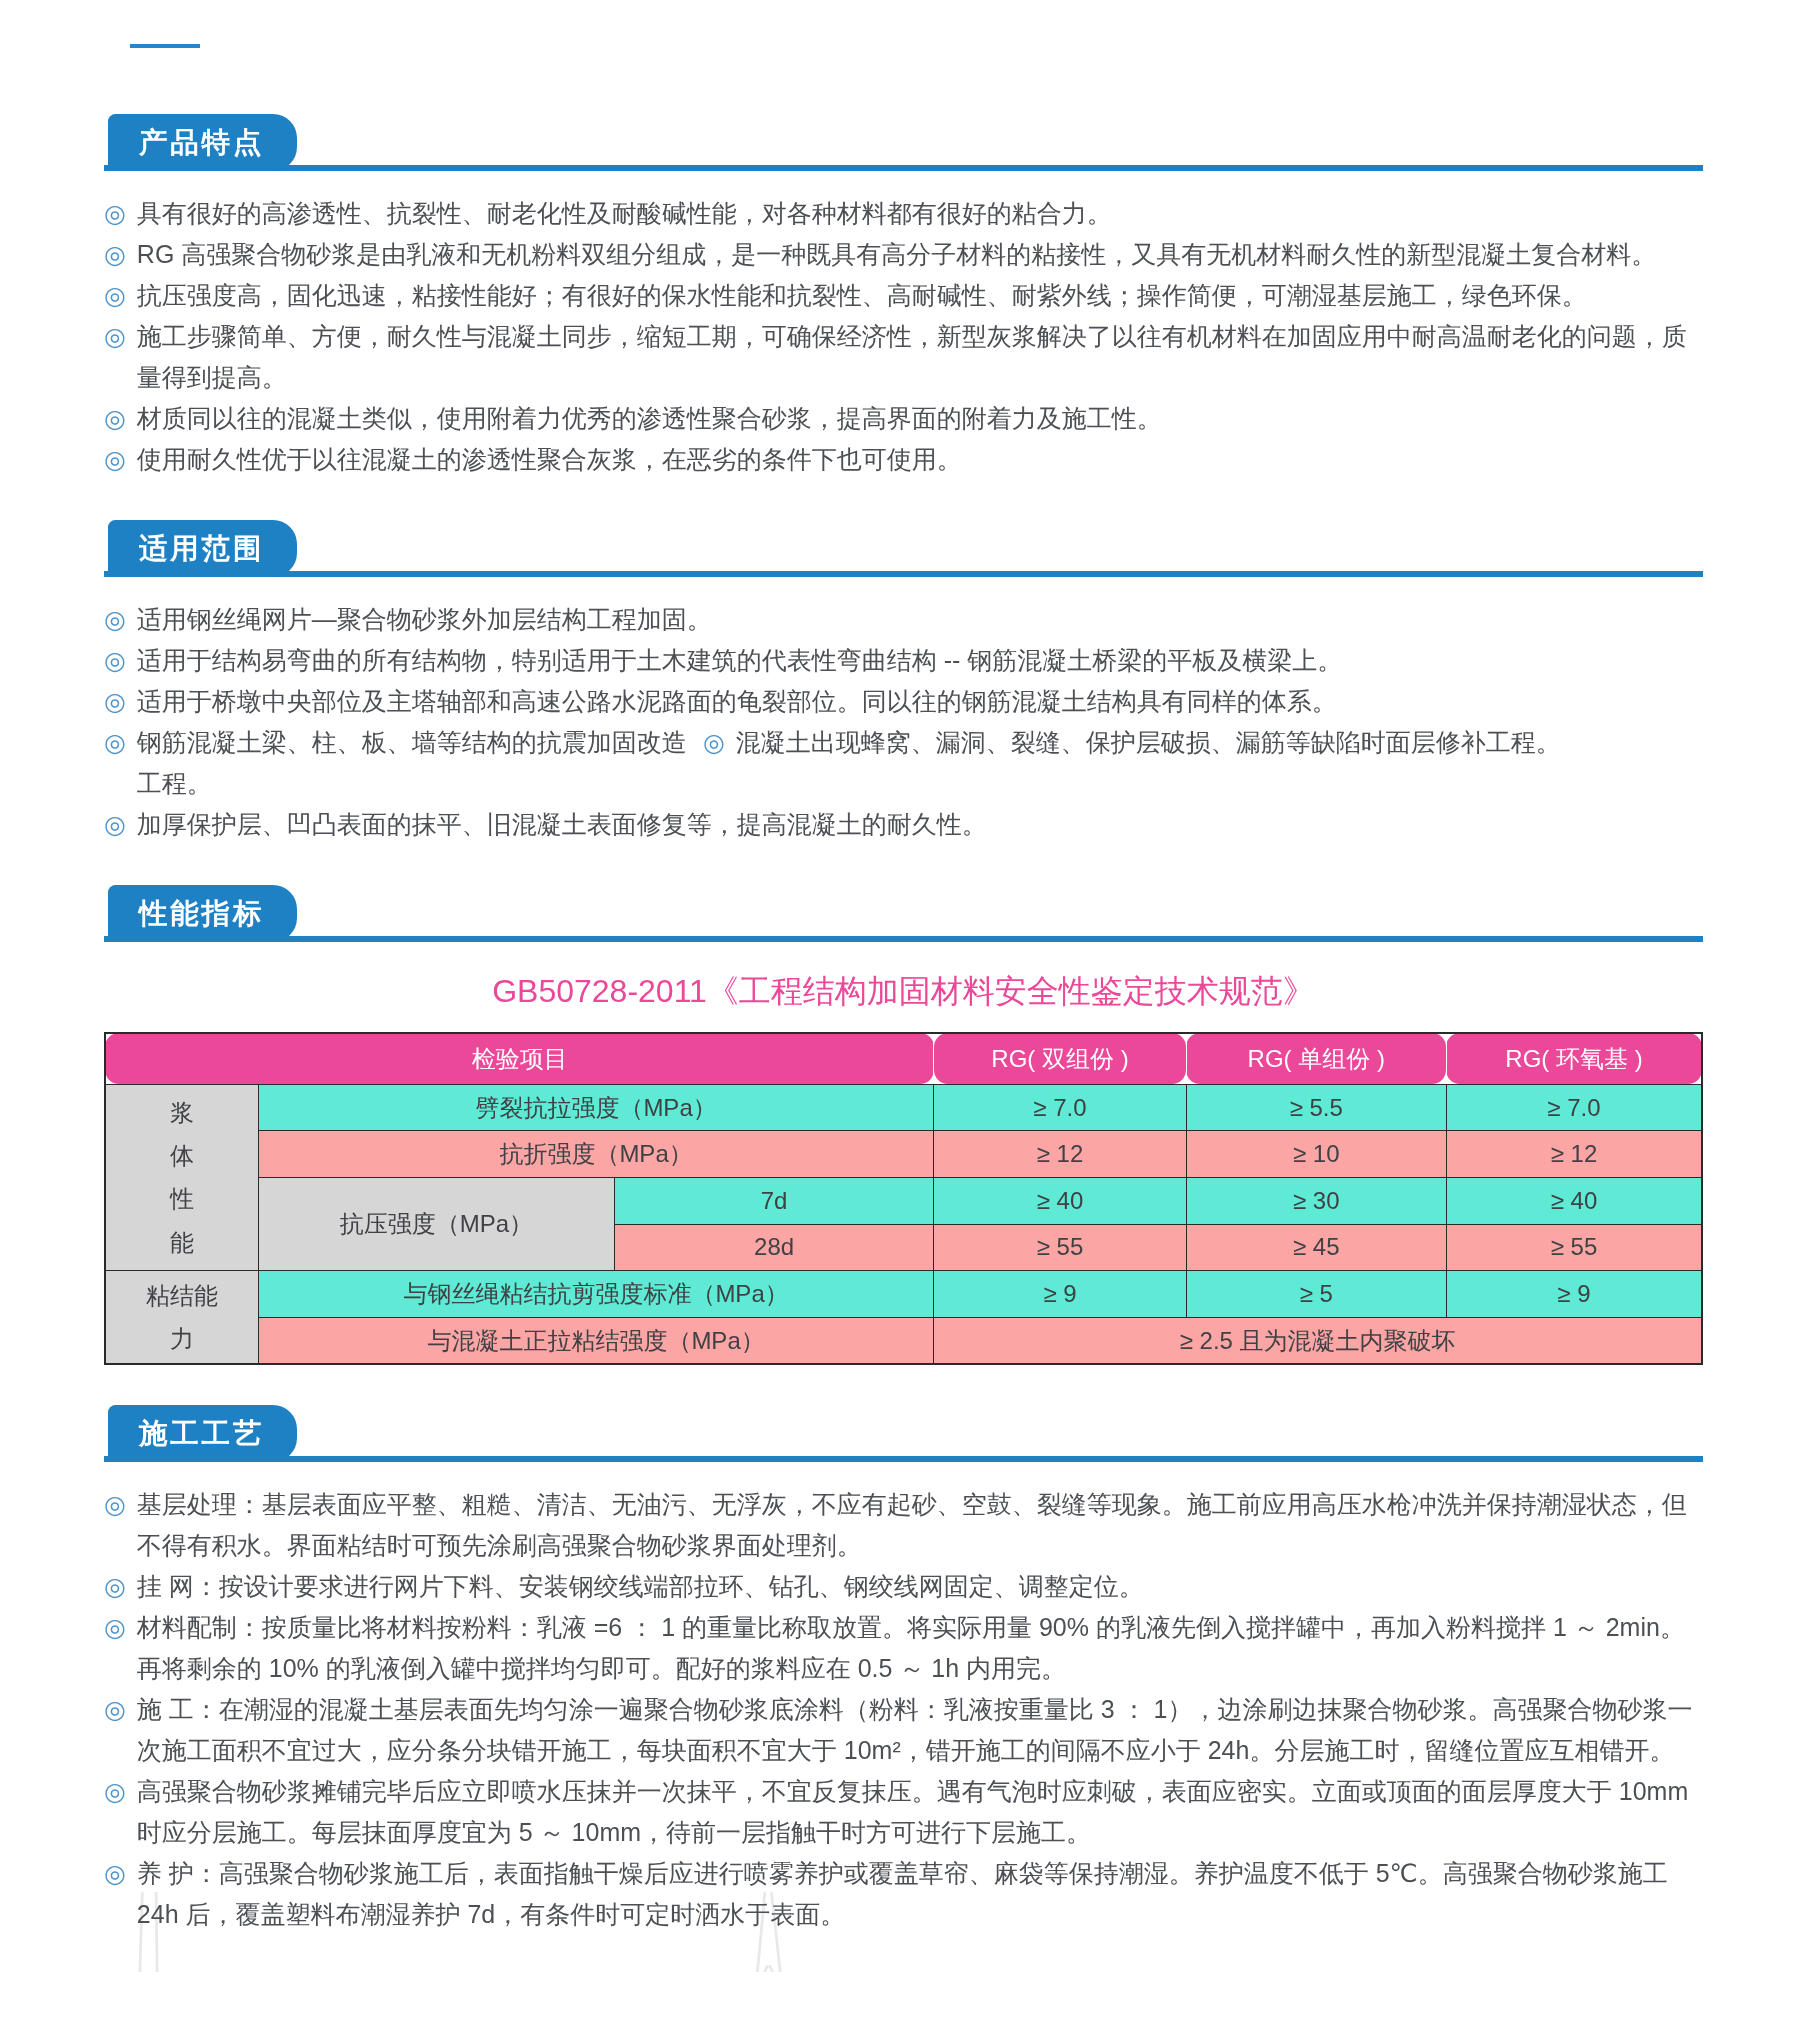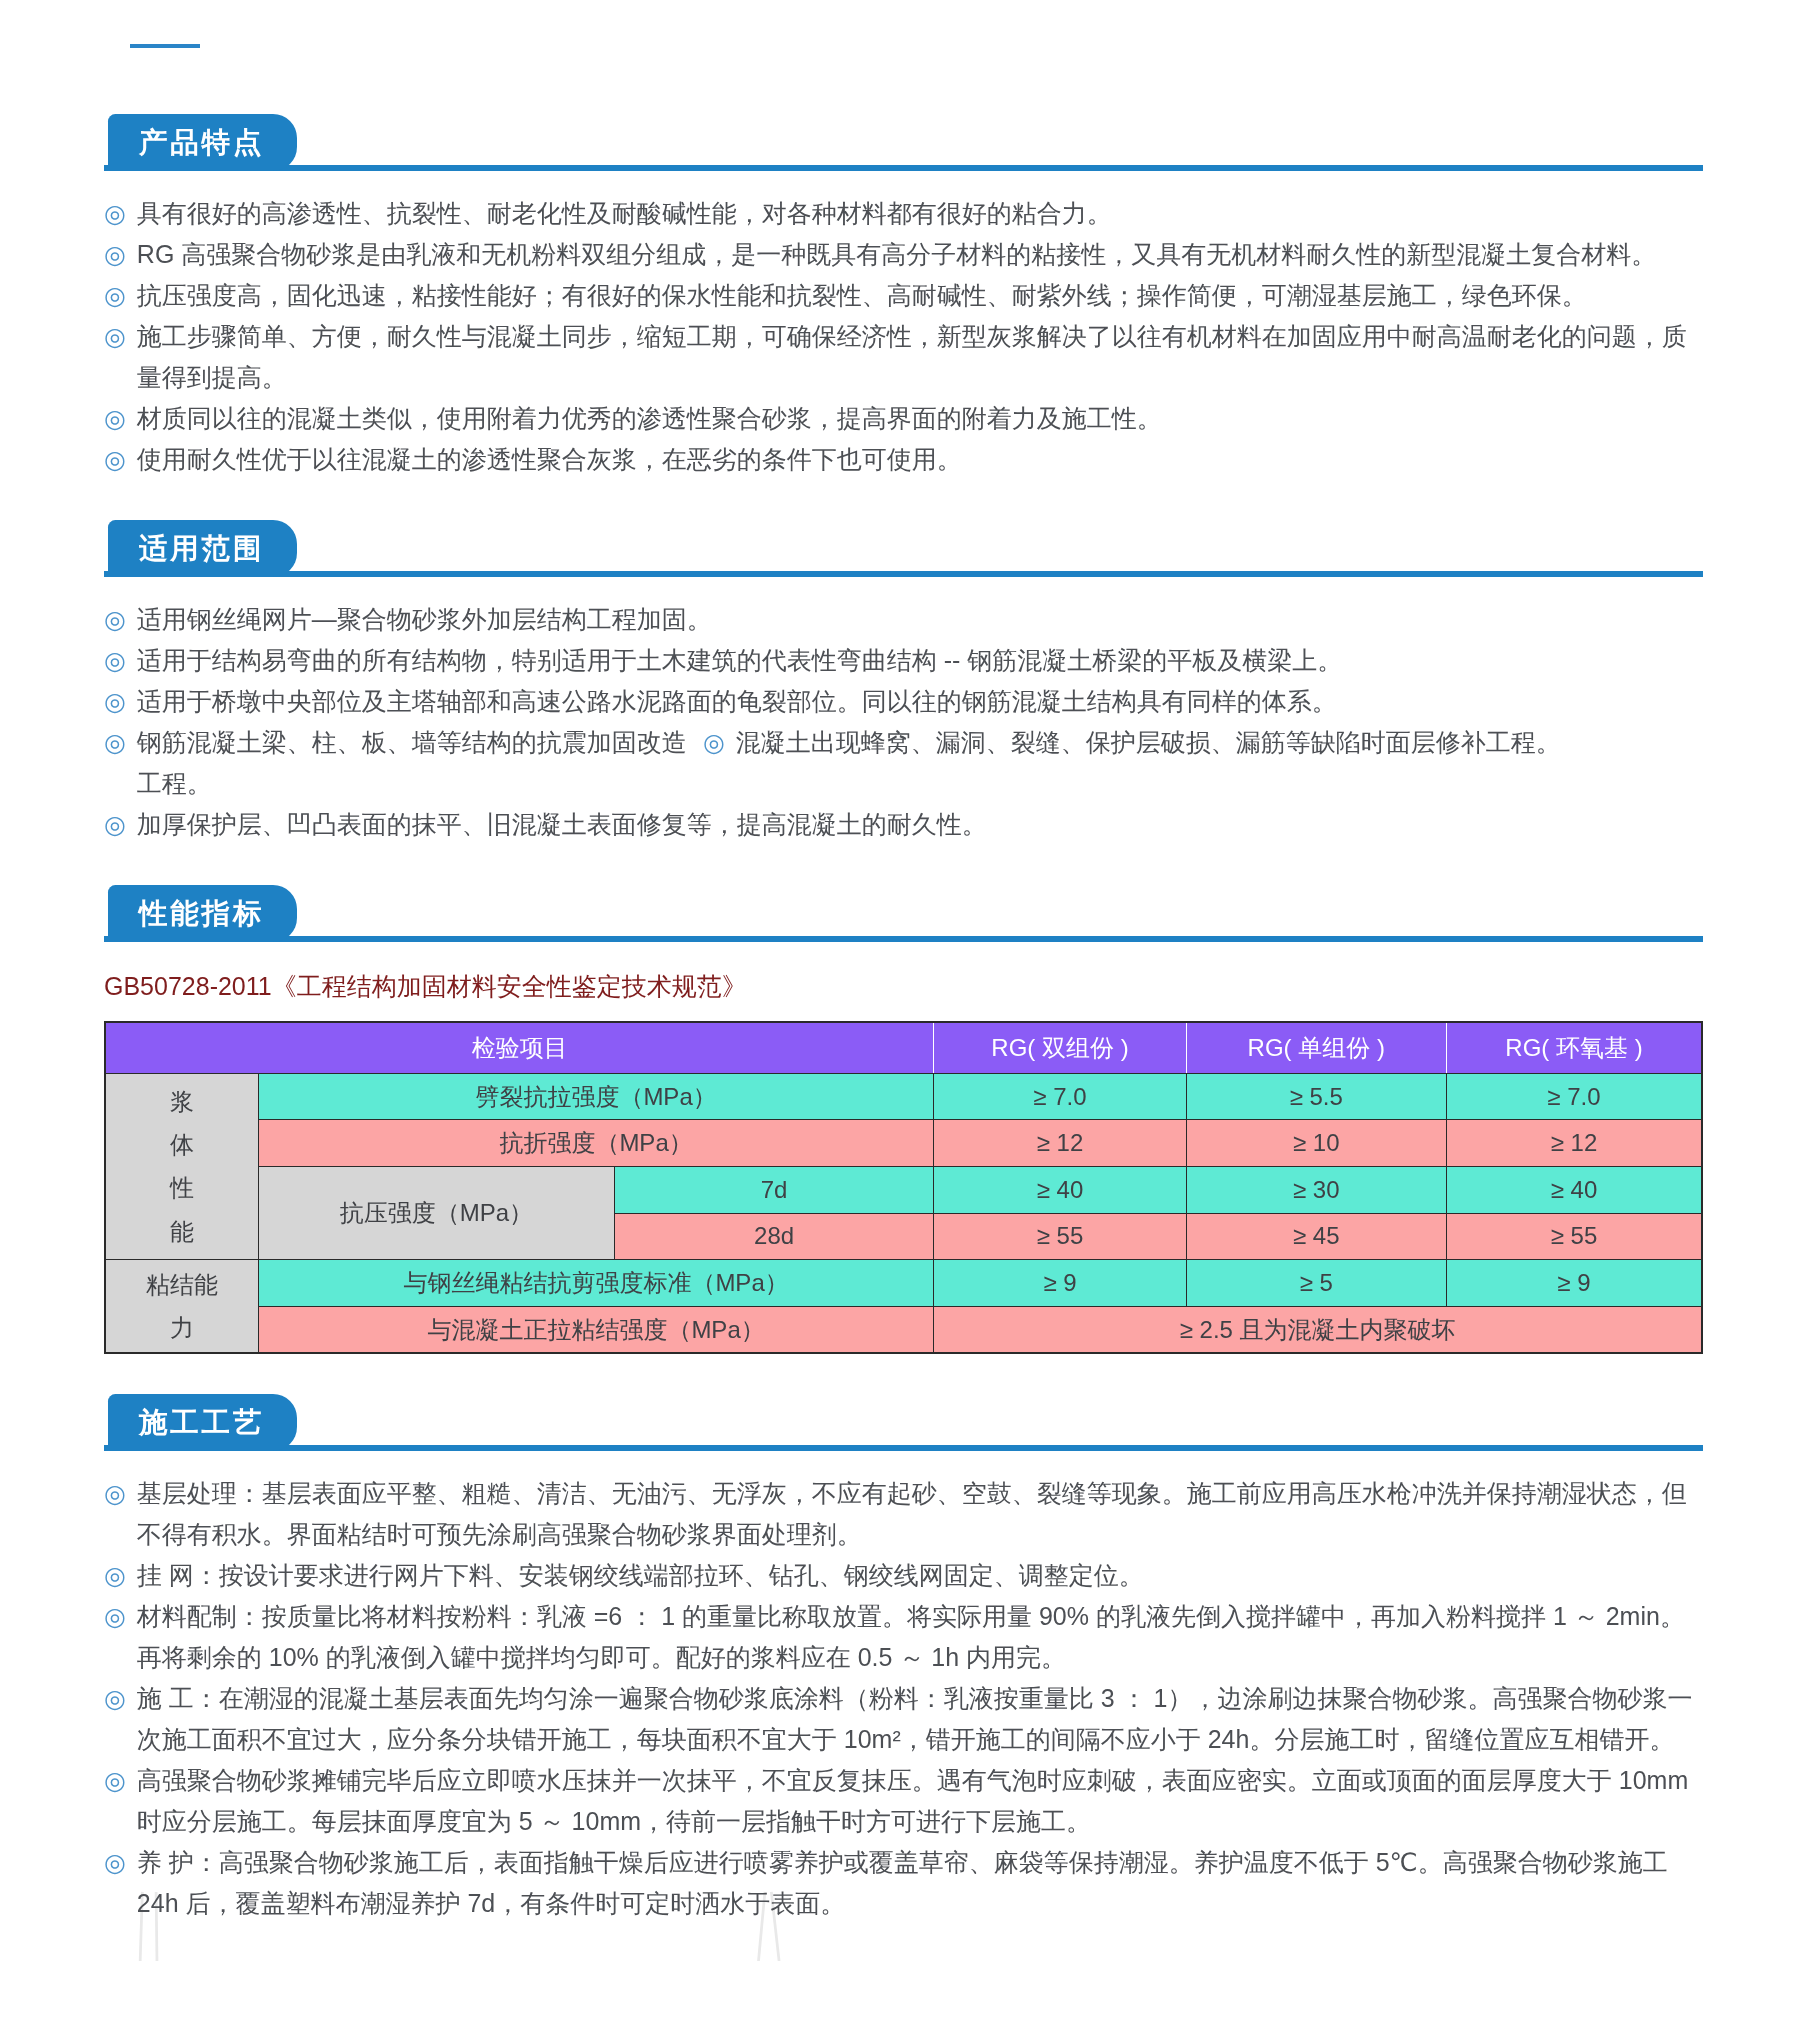--- a/index.html
+++ b/index.html
@@ -45,46 +45,47 @@
   .bullet{display:flex;align-items:flex-start;}
   .bi{flex:0 0 auto;color:#4d94cc;margin-right:11px;}
   .bt{flex:1 1 auto;}
   .pair{display:flex;}
   .pair .left{width:599px;display:flex;}
   .pair .right{flex:1;display:flex;}
 
   
   .perf-caption{
     margin:27.5px 0 18.4px 0;
-    text-align:left;
-    font-size:25px;color:#7f1d1d;
+    text-align:center;
+    font-size:32px;color:#ec4899;
   }
   table.perf{
     width:100%;
     border-collapse:collapse;
     border:2.8px solid #2a2a2a;
     table-layout:fixed;
   }
   table.perf td{
     border:1.8px solid #2a2a2a;
     text-align:center;
     vertical-align:middle;
     font-size:24px;
     height:42px;
     padding:1.8px 7.3px;
     color:#3f4145;
   }
   table.perf thead td{
-    background:#8b5cf6;color:#ffffff;
+    background:#ec4899;color:#ffffff;
     height:46px;
     border-left:1.8px solid #ffffff;
     border-right:1.8px solid #ffffff;
     border-top:2.8px solid #2a2a2a;
     border-bottom:1.8px solid #2a2a2a;
     font-size:24px;
+    border-radius:14px;
   }
   table.perf thead td:first-child{border-left:2.8px solid #2a2a2a;}
   table.perf thead td:last-child{border-right:2.8px solid #2a2a2a;}
   tr.g td{background:#5eead4;}
   tr.w td{background:#fca5a5;}
   td.grp{background:#d6d6d6 !important;white-space:pre-line;line-height:1.8;}
   td.labgray{background:#d6d6d6 !important;}
 
   
   .wm{position:absolute;left:0;top:0;width:1809px;height:2040px;z-index:0;pointer-events:none;}

